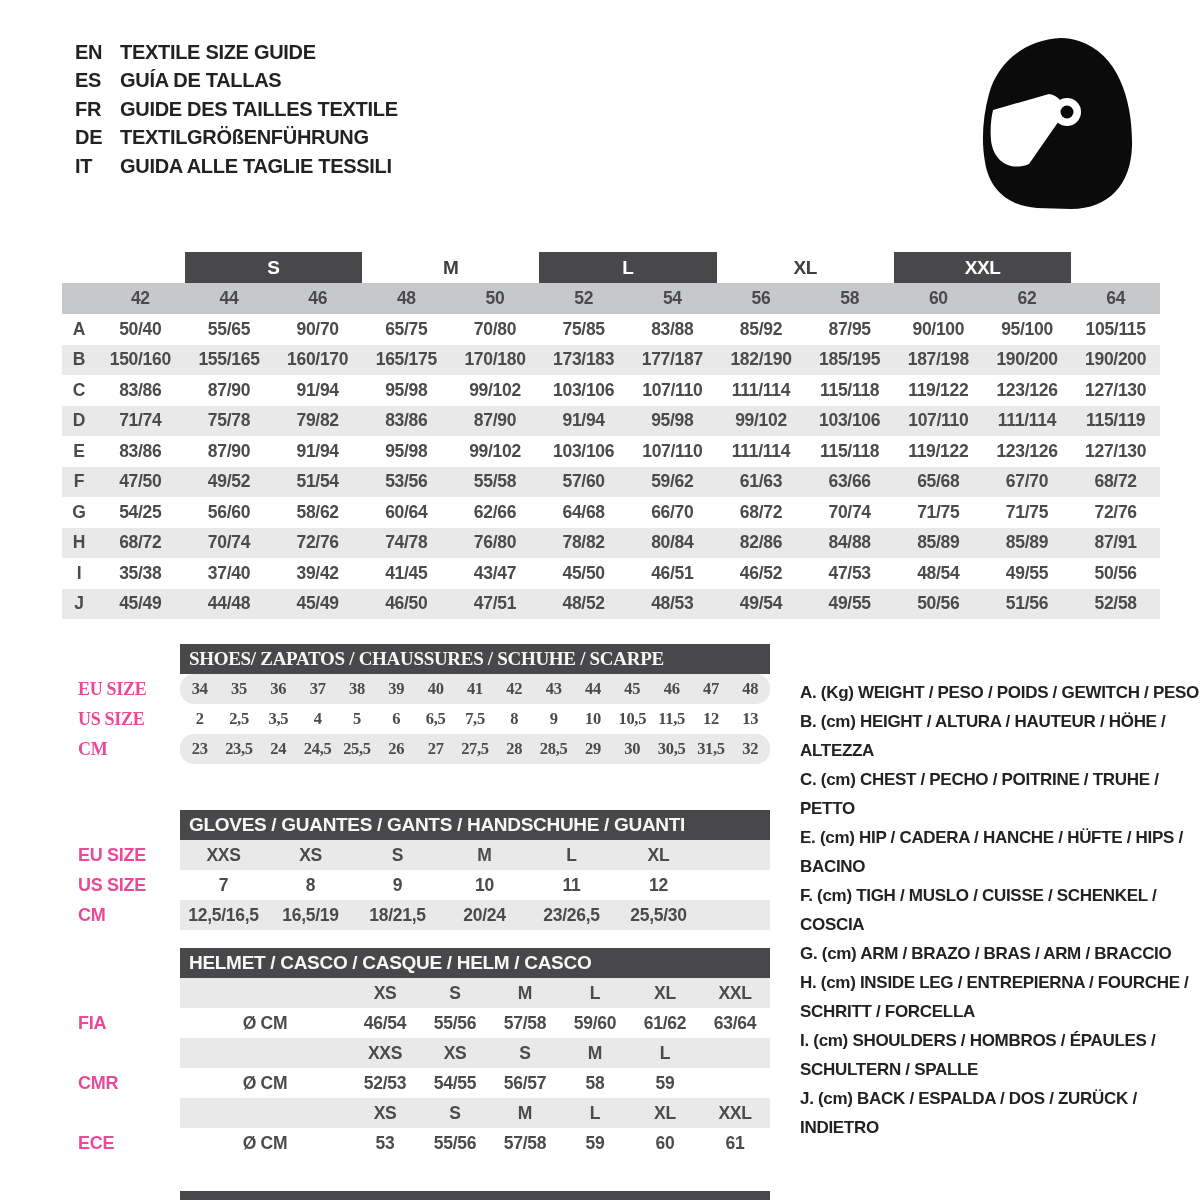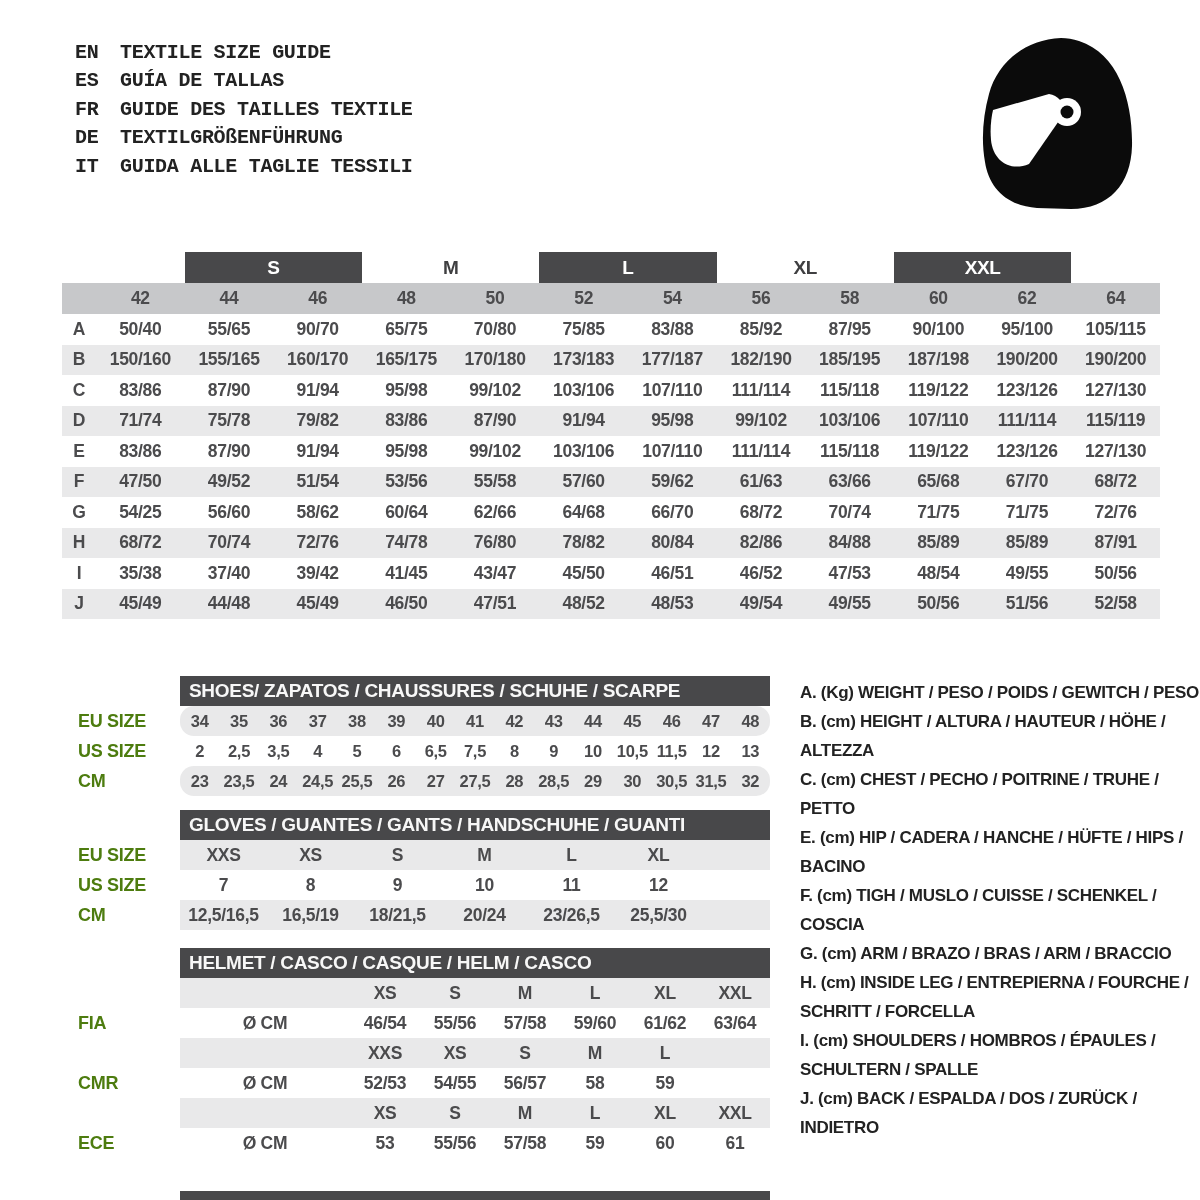--- a/index.html
+++ b/index.html
@@ -3,44 +3,44 @@
 <meta charset="utf-8">
 <style>
   html,body{margin:0;padding:0;}
   body{
     width:1200px;height:1200px;position:relative;background:#ffffff;
     font-family:"Liberation Sans",sans-serif;font-weight:700;color:#4b4b4d;
     overflow:hidden;letter-spacing:-0.3px;
   }
   
   #lang-list{position:absolute;left:75px;top:38px;color:#222;font-size:20px;}
-  .lang-row{display:flex;height:28.5px;align-items:center;font-family:Liberation Mono, monospace;}
+  .lang-row{display:flex;height:28.5px;align-items:center;}
   .lang-code{width:45px;}
   
   #helmet-logo{position:absolute;left:975px;top:30px;width:168px;height:185px;}
   
   #main-table{position:absolute;left:62px;top:252px;width:1098px;font-size:17.5px;}
   .grid13{display:grid;grid-template-columns:34px repeat(12,1fr);}
   #size-groups{height:31px;}
   .sg{display:flex;align-items:center;justify-content:center;font-size:19px;color:#3f3f41;}
   .sg-box{background:#48484a;color:#ffffff;}
   #size-numbers{height:31px;background:#c7c8ca;align-items:center;}
   .trow{height:30.5px;align-items:center;}
   .trow.stripe{background:#e9e9ea;}
   .tletter{text-align:center;}
   .tcell{text-align:center;white-space:nowrap;}
   
   .section{position:absolute;left:62px;width:708px;font-size:17.5px;}
-  #shoes-sec{top:676px;}
+  #shoes-sec{top:644px;font-family:Liberation Serif, serif;}
   #gloves-sec{top:810px;}
   #helmet-sec{top:948px;}
   .sec-head{margin-left:118px;height:30px;background:#48484a;color:#f7f7f7;
     display:flex;align-items:center;padding-left:9px;box-sizing:border-box;font-size:19px;}
   .srow{display:flex;height:30px;}
-  .slabel{width:118px;box-sizing:border-box;padding-left:16px;display:flex;align-items:center;font-size:18px;color:#4d7c0f;}
+  .slabel{width:118px;box-sizing:border-box;padding-left:16px;display:flex;align-items:center;font-size:18px;color:#ec4899;}
   .scells{flex:1;display:grid;align-items:center;}
   .scells.stripe{background:#e9e9ea;}
   .cols15{grid-template-columns:repeat(15,1fr);font-size:16.5px;border-radius:14px;}
   .cols6{grid-template-columns:repeat(6,87px);}
   .colsH{grid-template-columns:170px repeat(6,70px);}
   
   #legend{position:absolute;left:800px;top:678px;width:400px;font-size:17px;line-height:29px;color:#222;}
   
   #bottom-bar{position:absolute;left:180px;top:1191px;width:590px;height:9px;background:#48484a;}
 </style>

